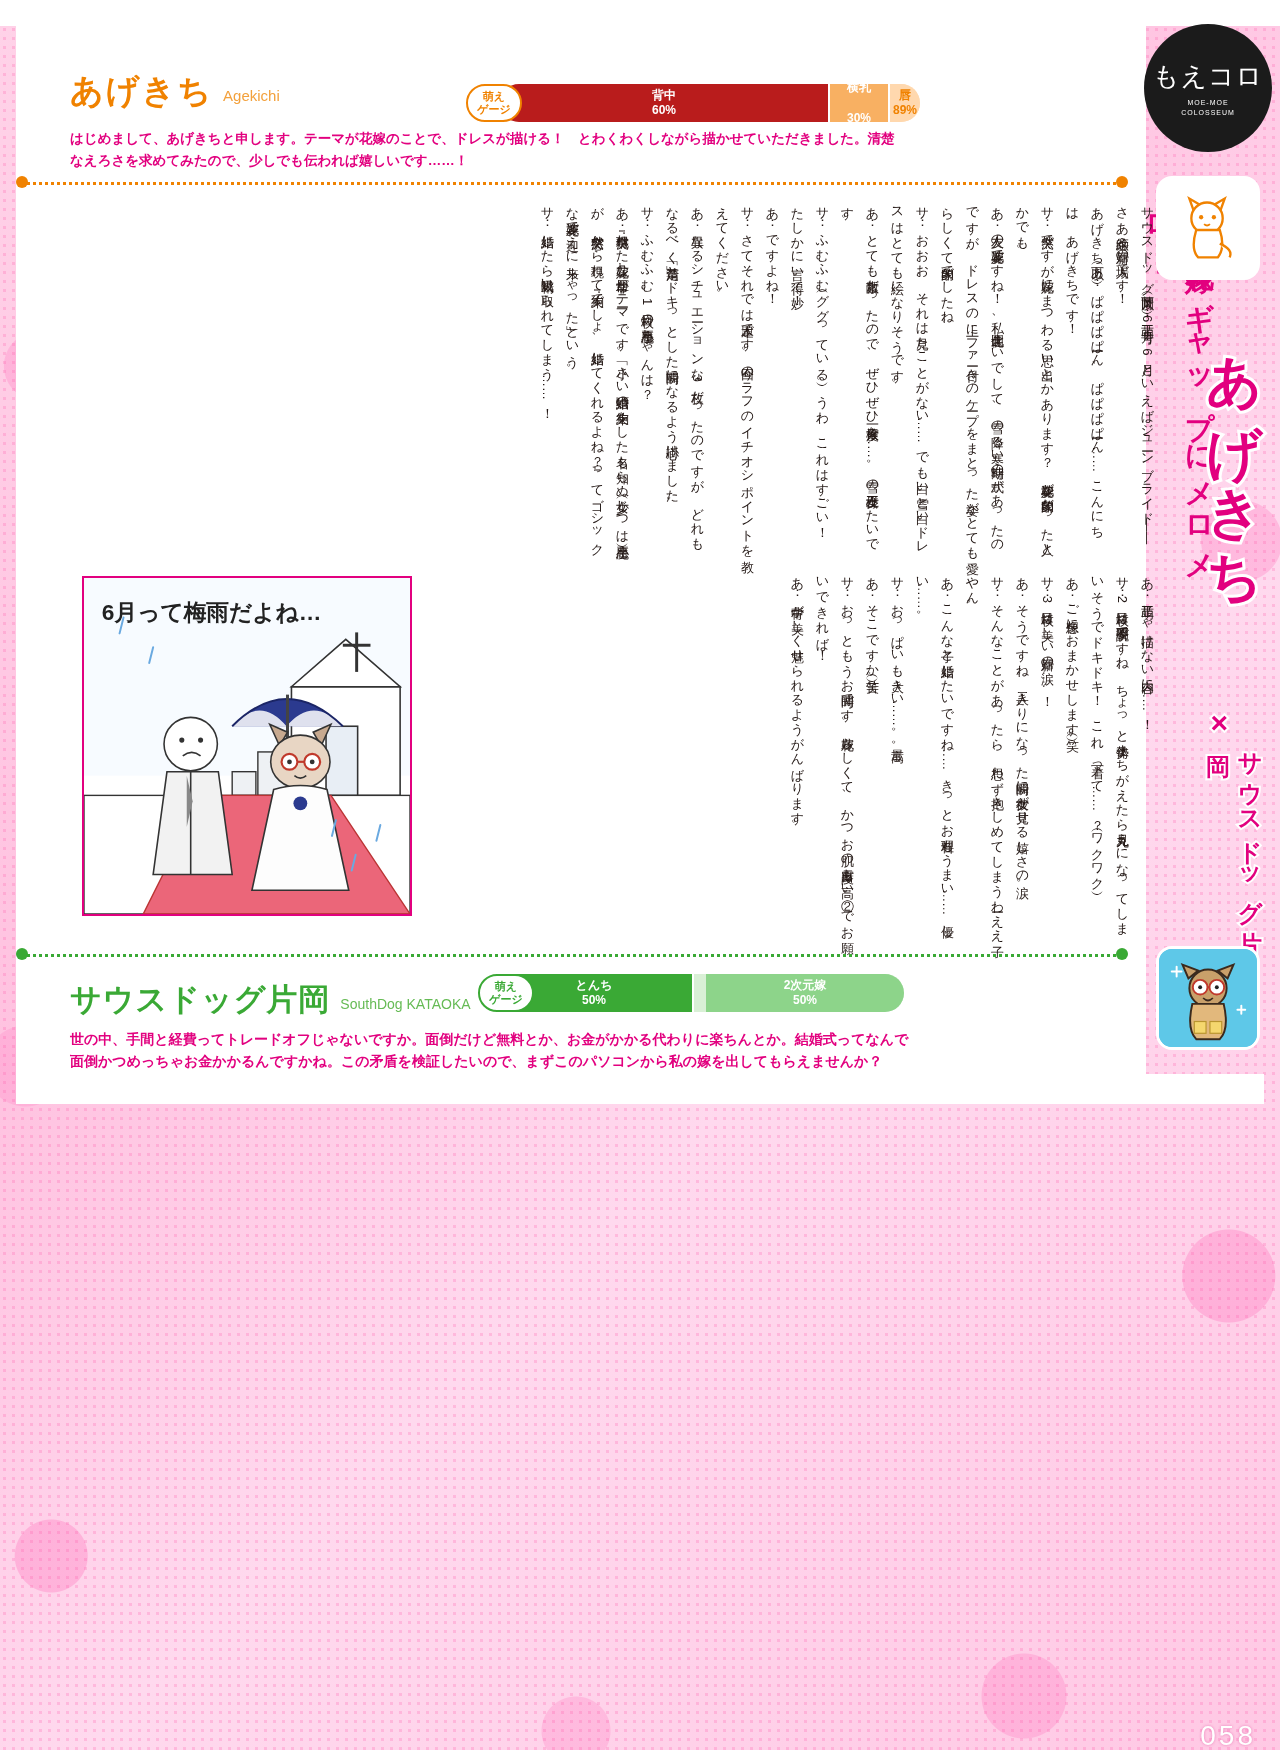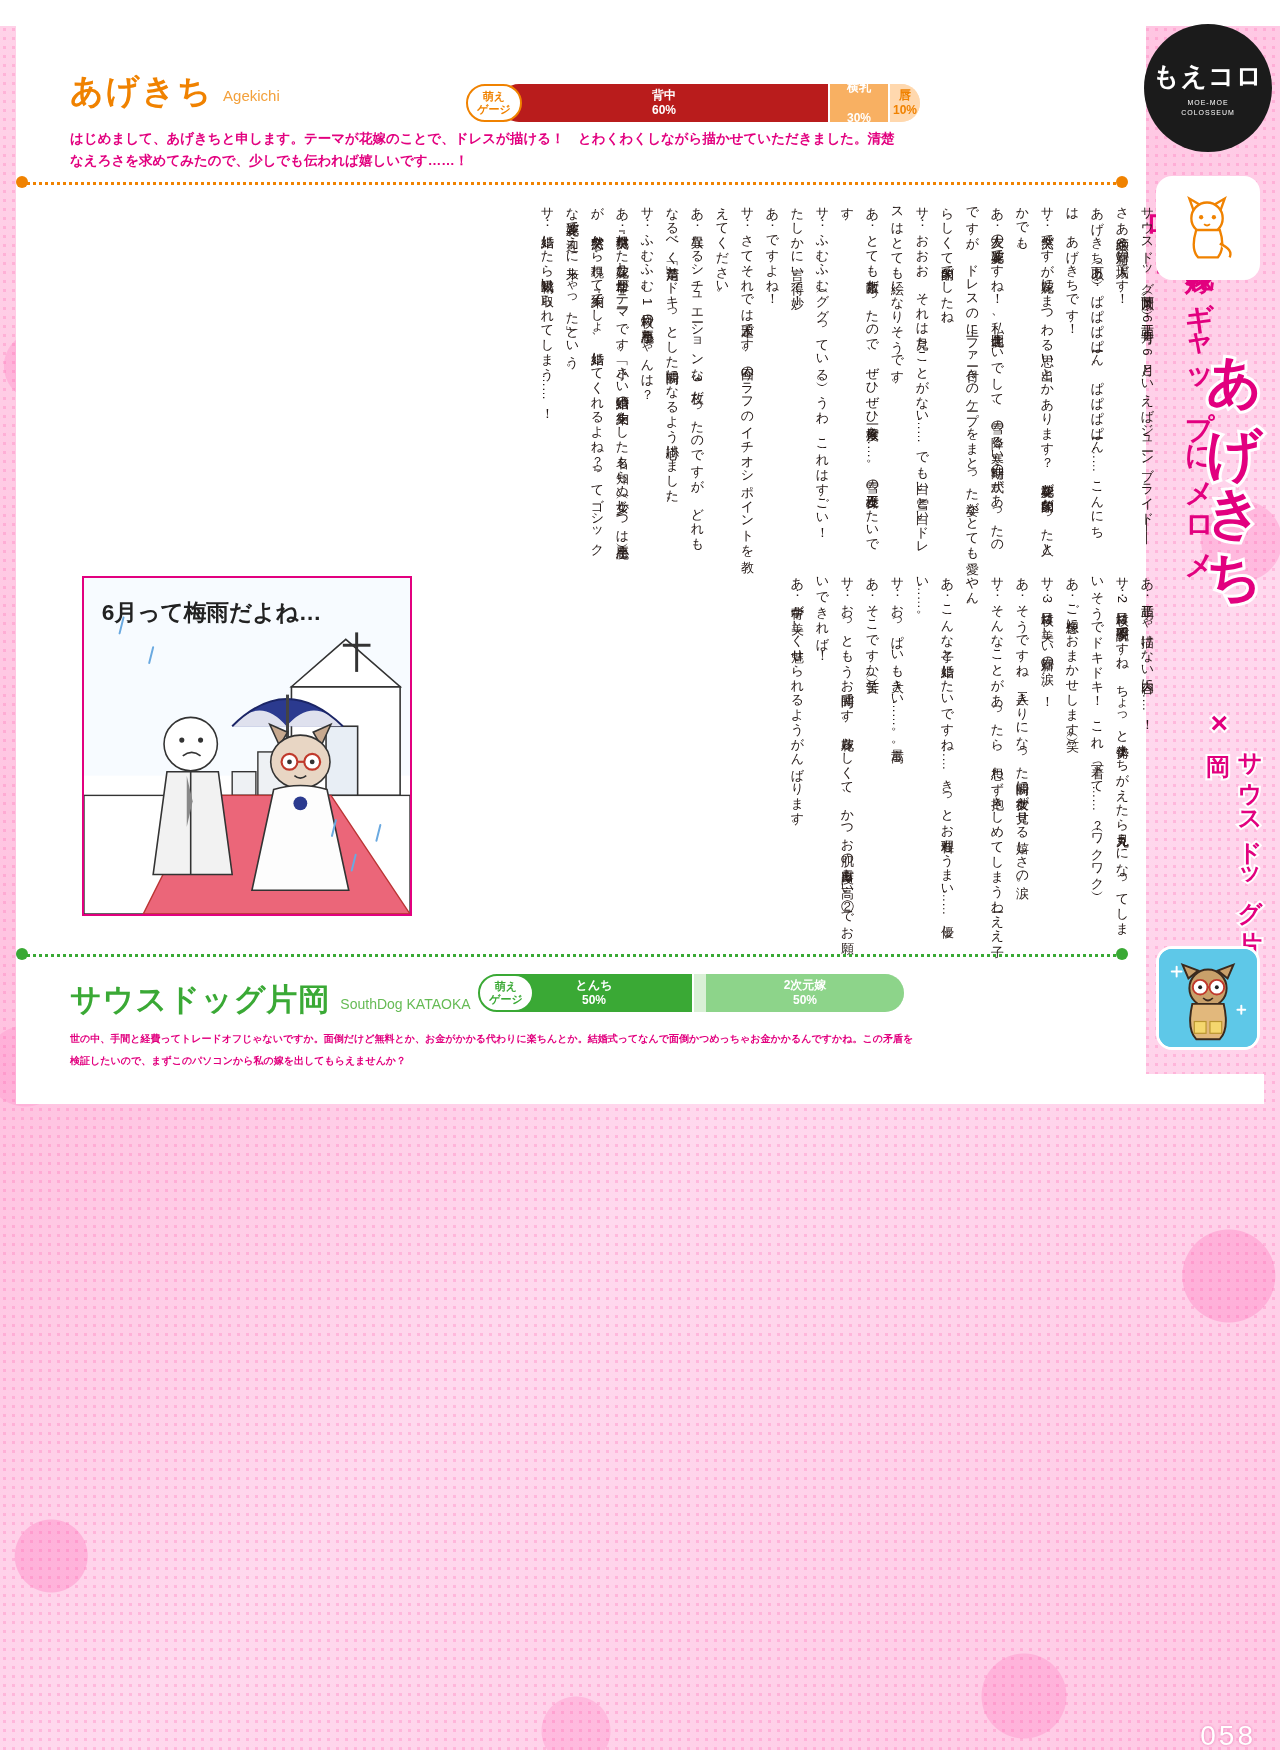--- a/index.html
+++ b/index.html
@@ -119,21 +119,21 @@
   
   .sidebar {
     position: absolute; right: 0; top: 0; width: 140px; height: 1060px;
   }
   .logo-badge {
     position: absolute; right: 8px; top: 8px; width: 128px; height: 128px;
     border-radius: 64px; background: #1b1b1b;
     display: flex; flex-direction: column; align-items: center; justify-content: center;
     color: #fff;
   }
-  .logo-main { font-size: 26px; font-weight: bold; letter-spacing: 1px; }
+  .logo-main { font-size: 26px; font-weight: normal; letter-spacing: 1px; }
   .logo-sub { font-size: 7px; letter-spacing: 1px; margin-top: 4px; text-align: center; line-height: 10px; }
 
   .avatar-box {
     position: absolute; width: 104px; height: 104px; border-radius: 16px;
     background: #ffffff; border: 3px solid #ffffff; overflow: hidden;
     display: flex; align-items: center; justify-content: center;
   }
   .avatar-top { right: 20px; top: 160px; }
   .avatar-bottom { right: 20px; top: 930px; background: #5ec8e8; }
 
@@ -160,21 +160,21 @@
     font-size: 30px; font-weight: bold; color: #e2007f;
     -webkit-text-stroke: 4px #ffffff; paint-order: stroke fill;
   }
 
   
   .author2-row { position: absolute; left: 70px; top: 968px; display: flex; align-items: flex-end; gap: 10px; }
   .author2-name-jp { font-size: 31px; font-weight: bold; color: #3aa935; letter-spacing: 1px; line-height: 1; }
   .author2-name-en { font-size: 14px; color: #66bb55; padding-bottom: 3px; }
   .author2-desc {
     position: absolute; left: 70px; top: 1012px; width: 850px;
-    font-size: 10px; line-height: 22px; color: #e2007f; font-weight: bold;
+    font-size: 14px; line-height: 22px; color: #e2007f; font-weight: bold;
   }
 
   
   .gallery { position: absolute; left: 0; top: 1078px; width: 1280px; height: 672px; }
   .page-number {
     position: absolute; right: 24px; bottom: 14px;
     font-size: 28px; font-weight: normal; color: #ffffff;
     letter-spacing: 3px;
     text-shadow: 0 0 3px rgba(200,0,110,0.4);
   }
@@ -205,21 +205,21 @@
     <div class="gauge-seg" style="width:330px; background:#b91c1c;">
       <span>背中</span>
       <span>60%</span>
     </div>
     <div class="gauge-seg" style="width:60px; background:#f8b062;gap:16px;">
       <span>横乳</span>
       <span>30%</span>
     </div>
     <div class="gauge-seg" style="width:30px; background:#ffd8ae; color:#f08200;">
       <span>唇</span>
-      <span>10%</span>
+      <span>89%</span>
     </div>
   </div>
 
   <div class="author-desc">はじめまして、あげきちと申します。テーマが花嫁のことで、ドレスが描ける！　とわくわくしながら描かせていただきました。清楚なえろさを求めてみたので、少しでも伝われば嬉しいです……！</div>
 
   <div class="dotted-divider" style="left:22px; top:166px; width:1100px;"></div>
   <div class="dot-end" style="left:16px; top:160px;"></div>
   <div class="dot-end" style="left:1116px; top:160px;"></div>
 
   <div class="headline">清楚な花嫁のギャップにメロメロ！</div>

